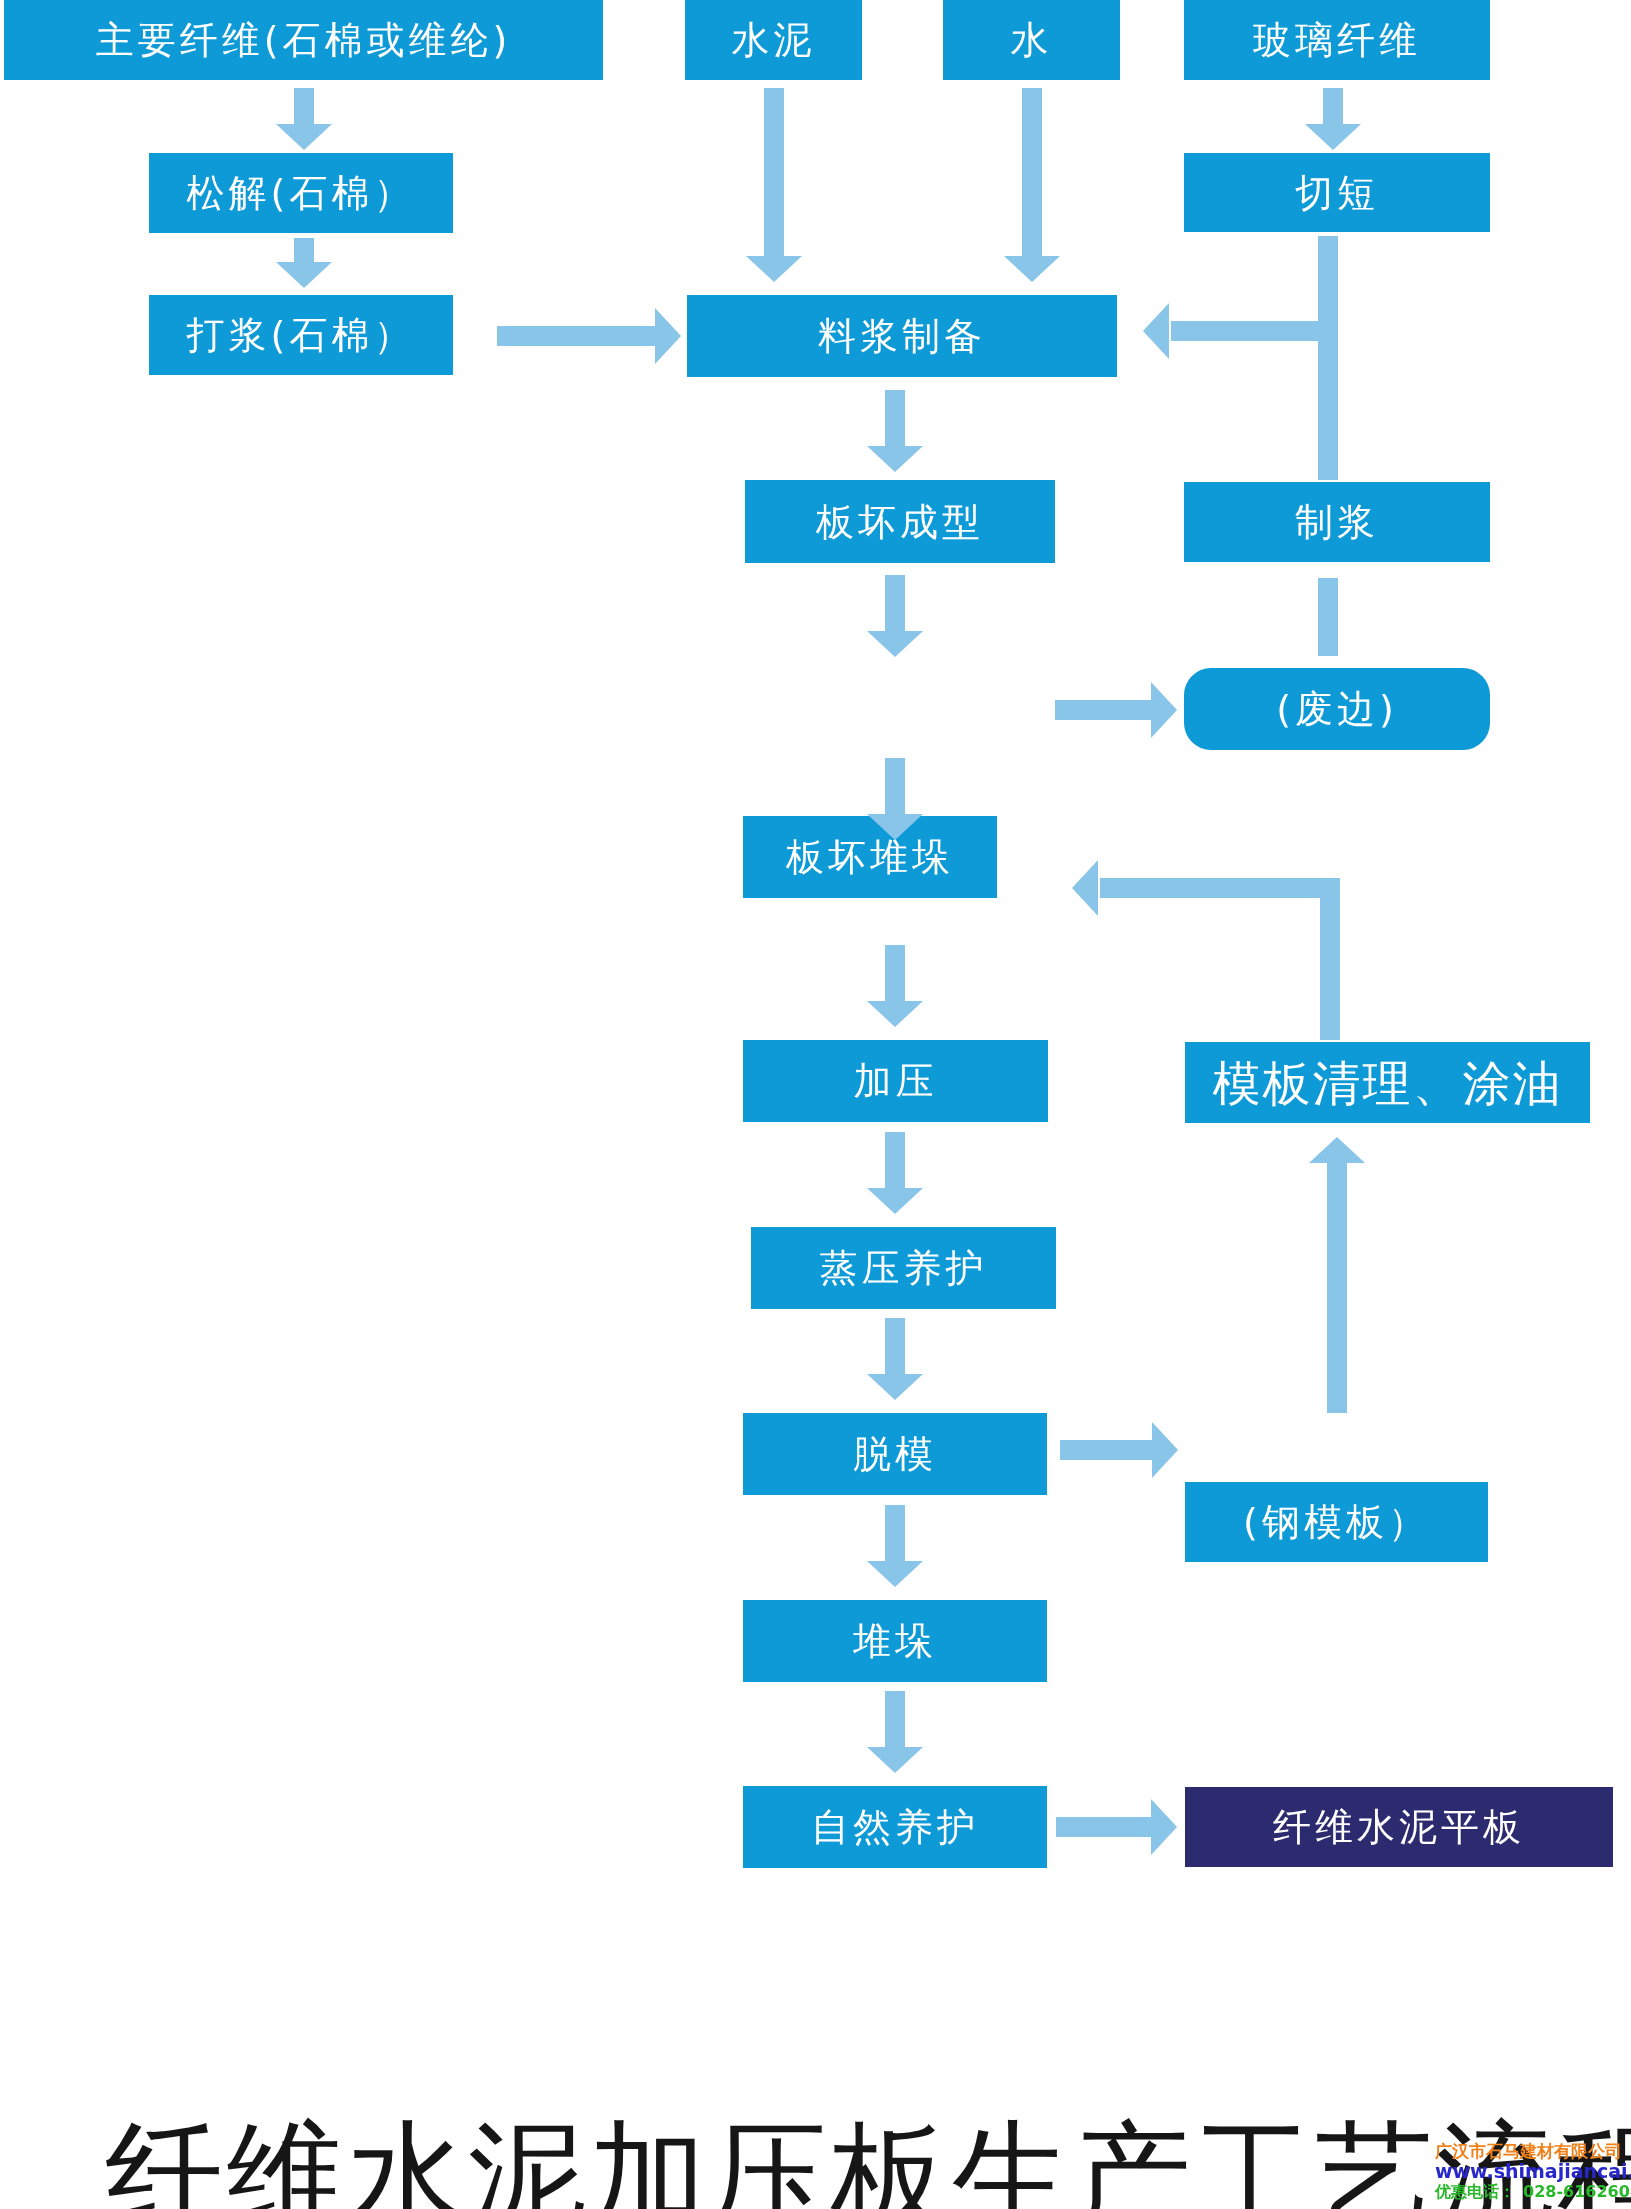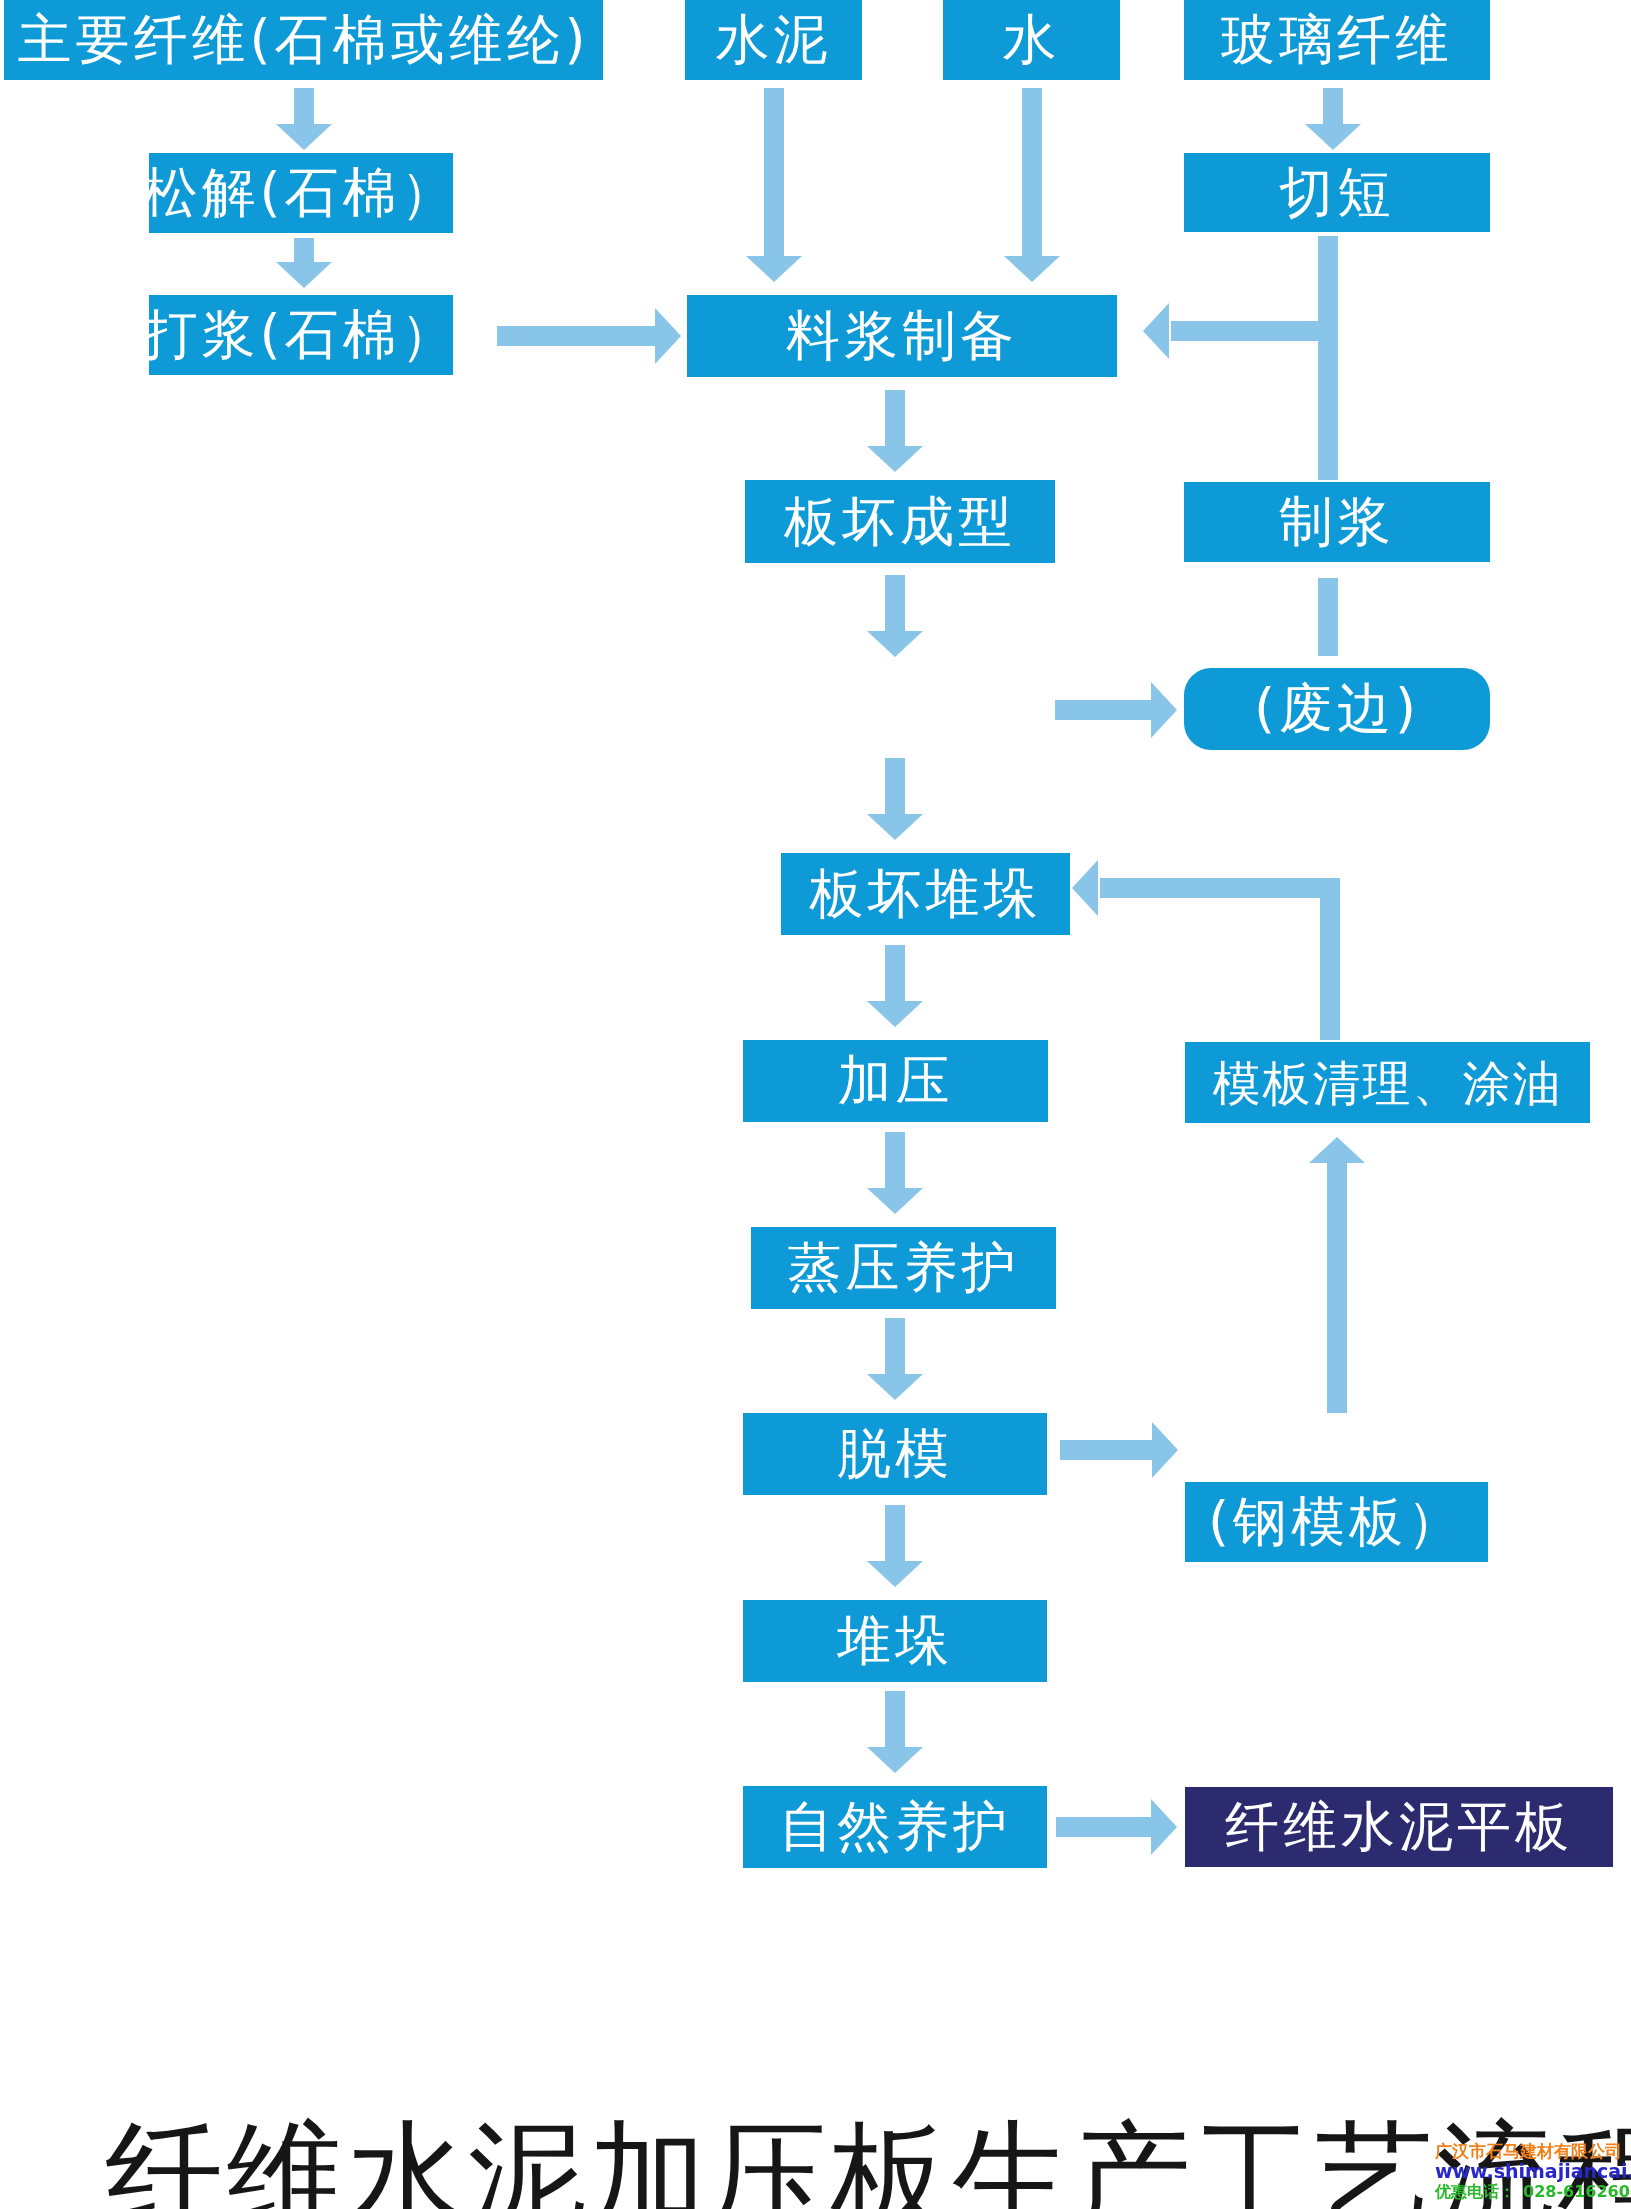--- a/index.html
+++ b/index.html
@@ -8,21 +8,21 @@
     background:#ffffff;
     font-family:"DejaVu Sans","Liberation Sans",sans-serif;
   }
   .canvas{position:absolute;inset:0;}
   
   .node{
     position:absolute;
     background:var(--box_blue);
     color:var(--text_white);
     display:flex;align-items:center;justify-content:center;
-    font-size:54px;letter-spacing:4px;line-height:1;
+    font-size:38px;letter-spacing:4px;line-height:1;
     white-space:nowrap;
   }
   .node.dark{background:var(--product_navy);}
   .node.small-text{font-size:48px;letter-spacing:2px;}
   
   .shaft{position:absolute;background:var(--arrow_blue);}
   
   .tri{position:absolute;width:0;height:0;}
   .tri-down{border-left:28px solid transparent;border-right:28px solid transparent;border-top:26px solid var(--arrow_blue);}
   .tri-up{border-left:28px solid transparent;border-right:28px solid transparent;border-bottom:26px solid var(--arrow_blue);}
@@ -56,21 +56,21 @@
   <div class="node" style="left:1184px;top:153px;width:306px;height:79px;">切短</div>
 
   <div class="node" style="left:149px;top:295px;width:304px;height:80px;">打浆(石棉）</div>
   <div class="node" style="left:687px;top:295px;width:430px;height:82px;">料浆制备</div>
 
   <div class="node" style="left:745px;top:480px;width:310px;height:83px;">板坏成型</div>
   <div class="node" style="left:1184px;top:482px;width:306px;height:80px;">制浆</div>
 
   <div class="node" style="left:1184px;top:668px;width:306px;height:82px;border-radius:27px;">(废边)</div>
 
-  <div class="node" style="left:743px;top:853px;width:289px;height:82px;margin-left:38px;">板坏堆垛</div>
+  <div class="node" style="left:743px;top:816px;width:254px;height:82px;">板坏堆垛</div>
 
   <div class="node" style="left:743px;top:1040px;width:305px;height:82px;">加压</div>
   <div class="node small-text" style="left:1185px;top:1042px;width:405px;height:81px;">模板清理、涂油</div>
 
   <div class="node" style="left:743px;top:1227px;width:305px;height:82px;margin-left:8px;">蒸压养护</div>
 
   <div class="node" style="left:743px;top:1413px;width:304px;height:82px;">脱模</div>
   <div class="node" style="left:1185px;top:1482px;width:303px;height:80px;">(钢模板）</div>
 
   <div class="node" style="left:743px;top:1600px;width:304px;height:82px;">堆垛</div>

